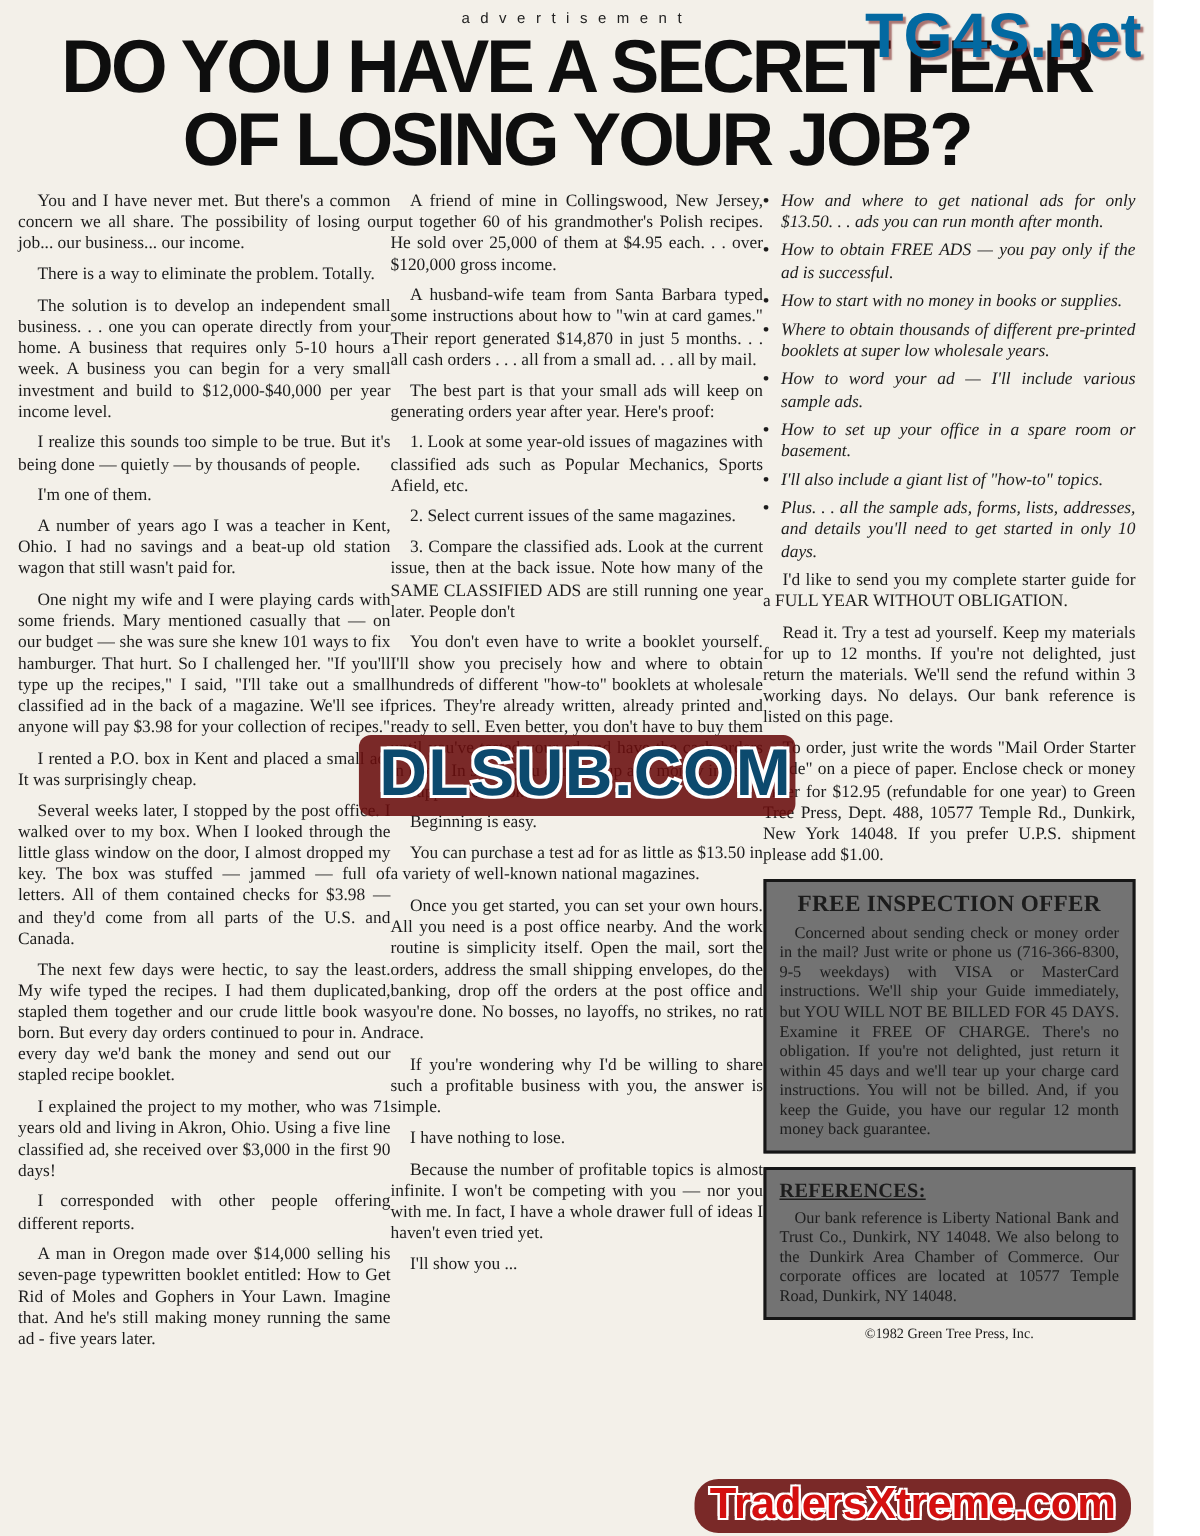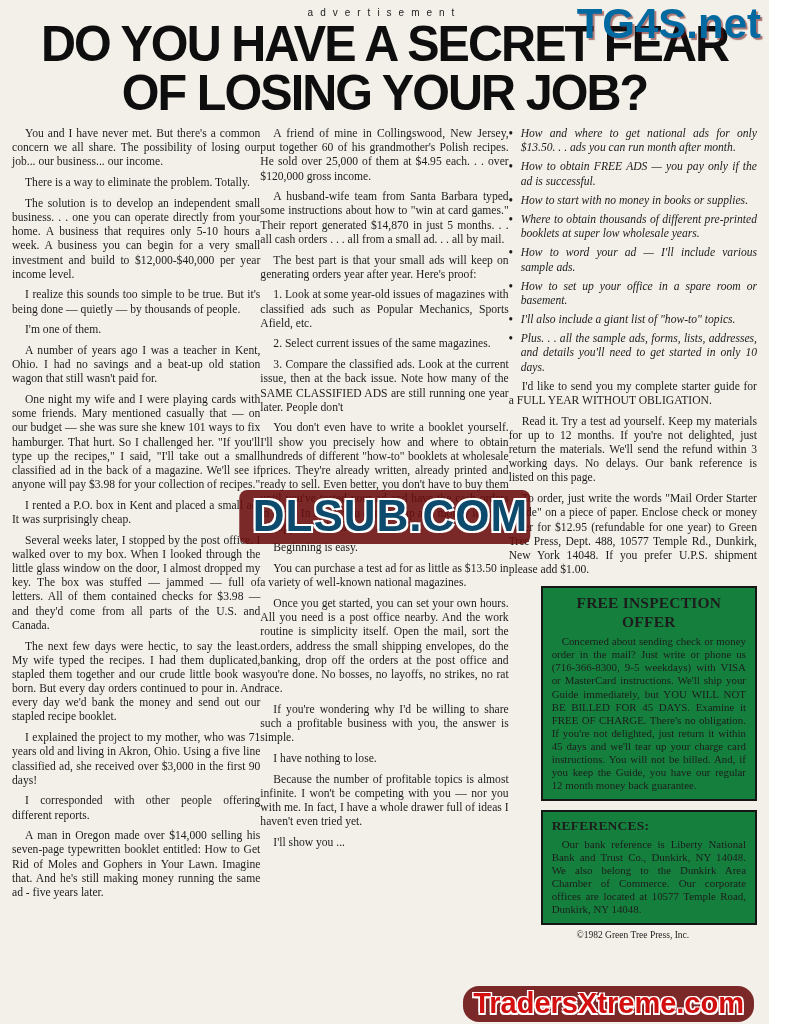--- a/index.html
+++ b/index.html
@@ -49,33 +49,33 @@
   .bullet { position: relative; padding-left: 12px; margin-bottom: 5px; }
   .bullet::before {
     content: "\2022";
     position: absolute; left: 0; top: 0;
     font-style: normal; font-weight: bold;
   }
   .box {
     border: 2.5px solid #161616;
     padding: 6px 9px 7px 9px;
     margin-top: 9px;
-    background: #15803d;
-    margin-left: 32px;
+    background: #737373;
   }
   .box-title {
     font-weight: bold;
     font-size: 15.5px;
     text-align: center;
     margin-bottom: 3px;
     letter-spacing: 0.2px;
   }
   .ref-title {
     text-align: left;
     font-size: 13.5px;
+    text-decoration: underline;
   }
   .box-body {
     margin: 0;
     font-size: 10.9px;
     line-height: 1.2;
     text-indent: 10px;
     text-align: justify;
   }
   .copyright { font-size: 9.5px; text-align: center; margin-top: 5px; }
 

